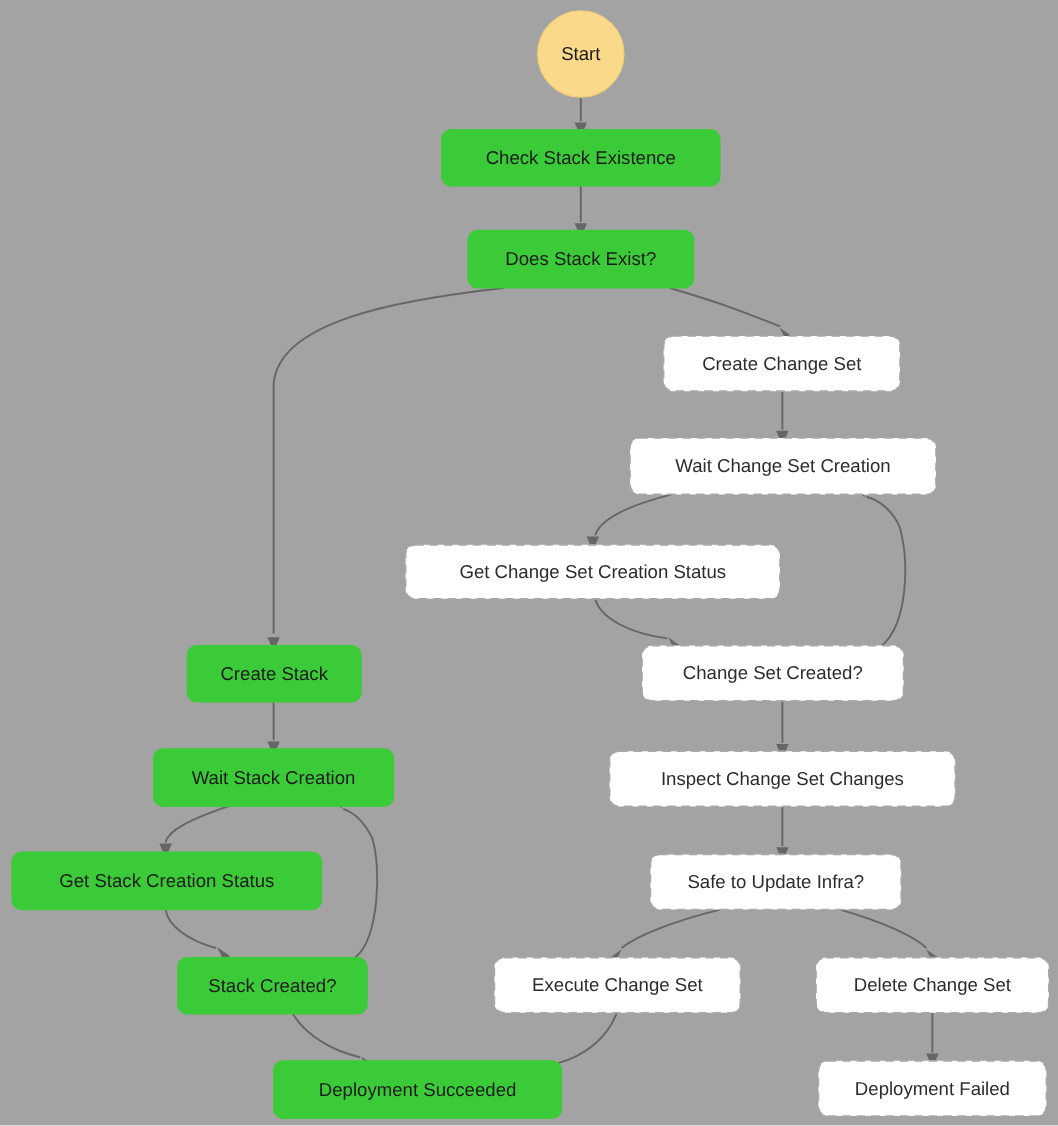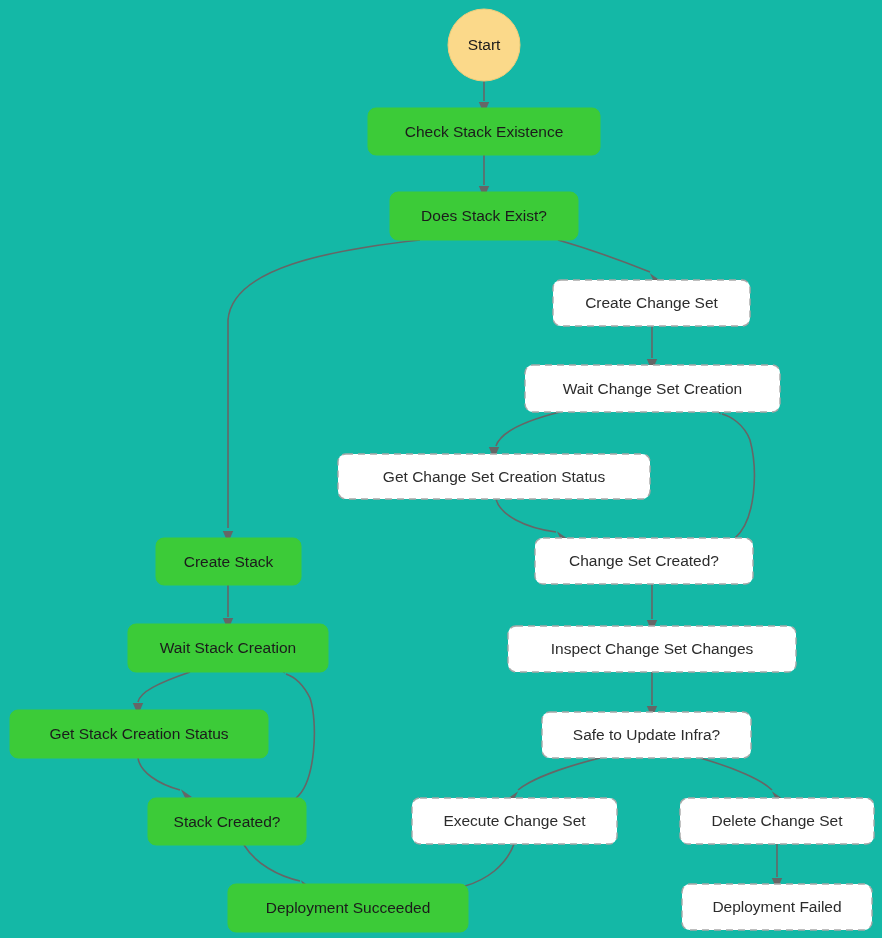--- a/index.html
+++ b/index.html
@@ -10,21 +10,21 @@
   body {
     width: 882px;
     height: 938px;
     font-family: "Liberation Sans", sans-serif;
     overflow: hidden;
   }
   #diagram-root {
     position: relative;
     width: 882px;
     height: 938px;
-    background: #14b8a6;
+    background: #a3a3a3;
   }
   svg#flowchart {
     display: block;
     width: 882px;
     height: 938px;
   }
   .node-solid rect,
   .node-solid circle {
     fill: #3ccb38;
     stroke: #3ccb38;

